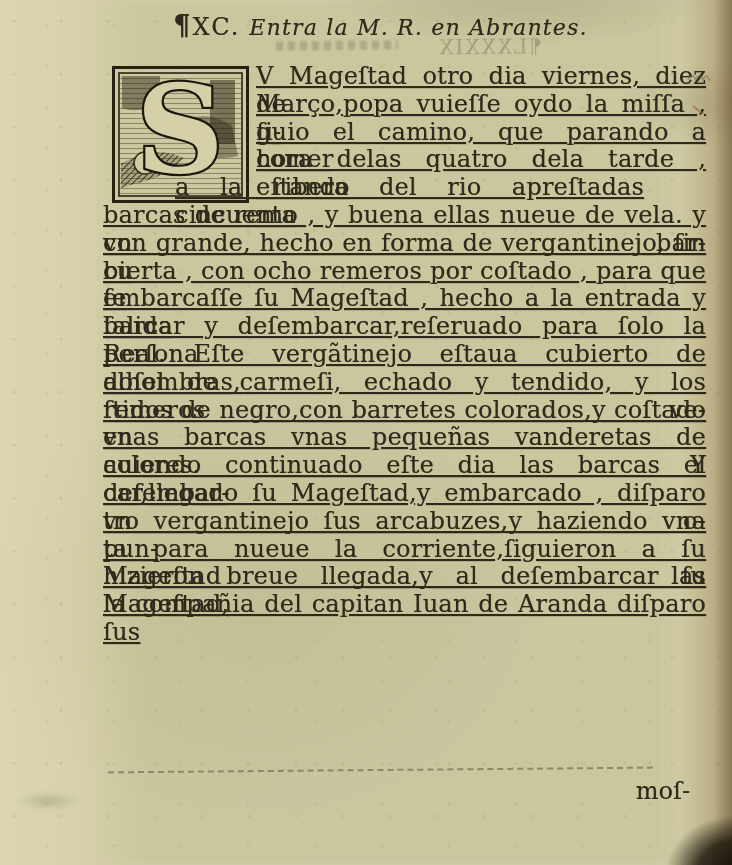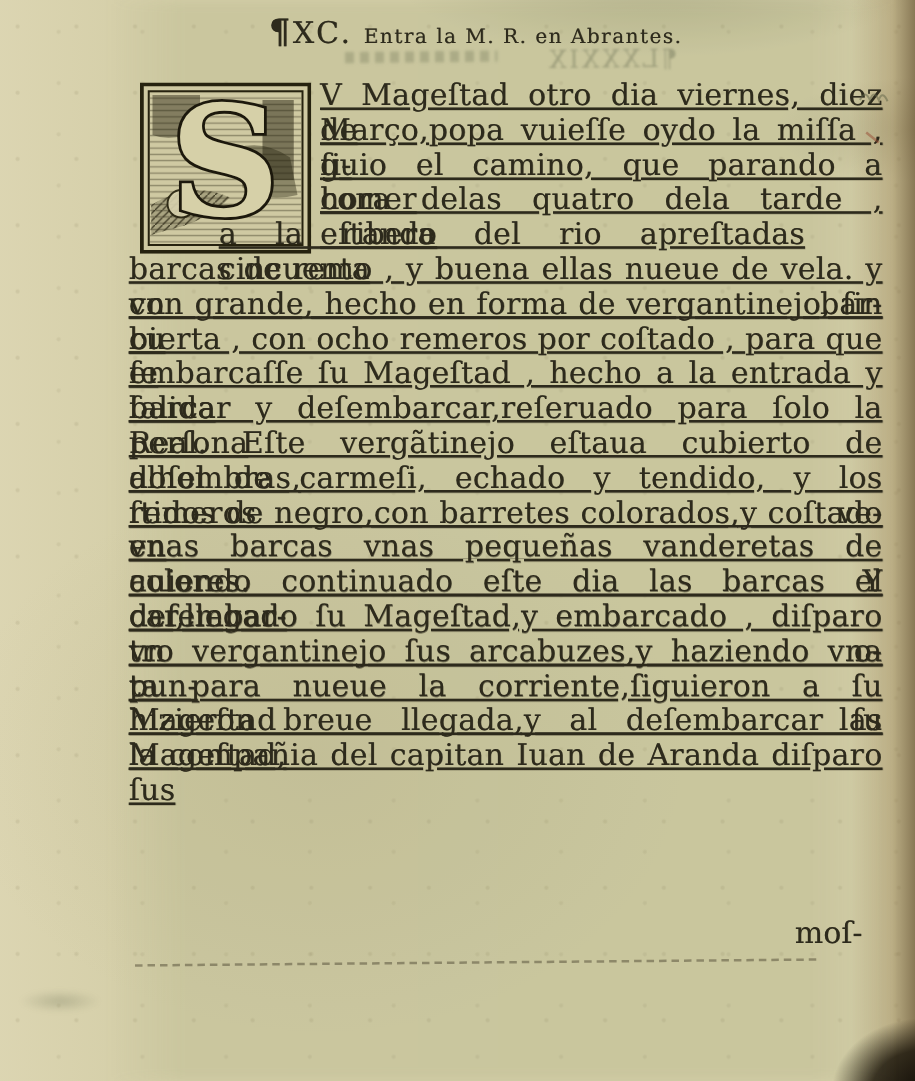--- a/index.html
+++ b/index.html
@@ -23,21 +23,21 @@
     position:absolute; left:88px; top:0; width:628px; height:865px;
     background:linear-gradient(to right, rgba(140,150,100,0) 0%, rgba(140,150,100,.15) 9%, rgba(138,146,98,.15) 90%, rgba(140,150,100,0) 100%);
     filter:blur(5px); pointer-events:none;
   }
   .header {
     position:absolute; top:10px; left:108px; width:545px; text-align:center;
     font-size:24px; white-space:nowrap; text-shadow:.3px .3px .4px rgba(45,42,28,.55);
   }
   .header .pilcrow { font-weight:bold; font-size:27px; margin-right:2px; }
   .header .chap { letter-spacing:2px; margin-right:9px; }
-  .header .ital { font-size:16px; letter-spacing:1.2px; }
+  .header .ital { font-style:italic; font-size:22px; letter-spacing:1.2px; }
   .ghost {
     position:absolute; top:35px; left:392px; width:150px;
     transform:scaleX(-1) rotate(.6deg);
     color:rgba(102,108,80,.42); font-size:20px; letter-spacing:2px;
     filter:blur(.7px); white-space:nowrap;
   }
   .ghost-smudge {
     position:absolute; top:41px; left:276px; width:122px; height:9px;
     background:repeating-linear-gradient(90deg, rgba(108,114,84,.32) 0 7px, rgba(0,0,0,0) 7px 12px);
     filter:blur(1.3px); transform:rotate(-.6deg);
@@ -46,21 +46,21 @@
   .textblock {
     position:absolute; left:103px; top:63px; width:603px;
     font-size:24px; line-height:27.8px; letter-spacing:.2px;
     text-shadow:.3px .3px .35px rgba(45,42,28,.5);
     text-decoration:underline;
   }
   .line { text-align:justify; text-align-last:justify; height:27.8px; overflow:visible; white-space:nowrap0; }
   .line.indent { margin-left:153px; }
   .line.indent6 { margin-left:72px; margin-right:62px; }
   .catchword {
-    position:absolute; top:732px; right:42px; font-size:24px;
+    position:absolute; top:777px; right:42px; font-size:24px;
     text-shadow:.3px .3px .35px rgba(45,42,28,.5);
   }
   .dashline {
     position:absolute; top:766px; left:108px; width:545px; height:3px;
     border-bottom:2px dashed rgba(75,70,48,.48); transform:rotate(-.5deg);
   }
   .smudge-bl {
     position:absolute; left:16px; top:792px; width:64px; height:18px;
     background:radial-gradient(closest-side, rgba(106,112,84,.30), rgba(106,112,84,0));
     filter:blur(2px);

